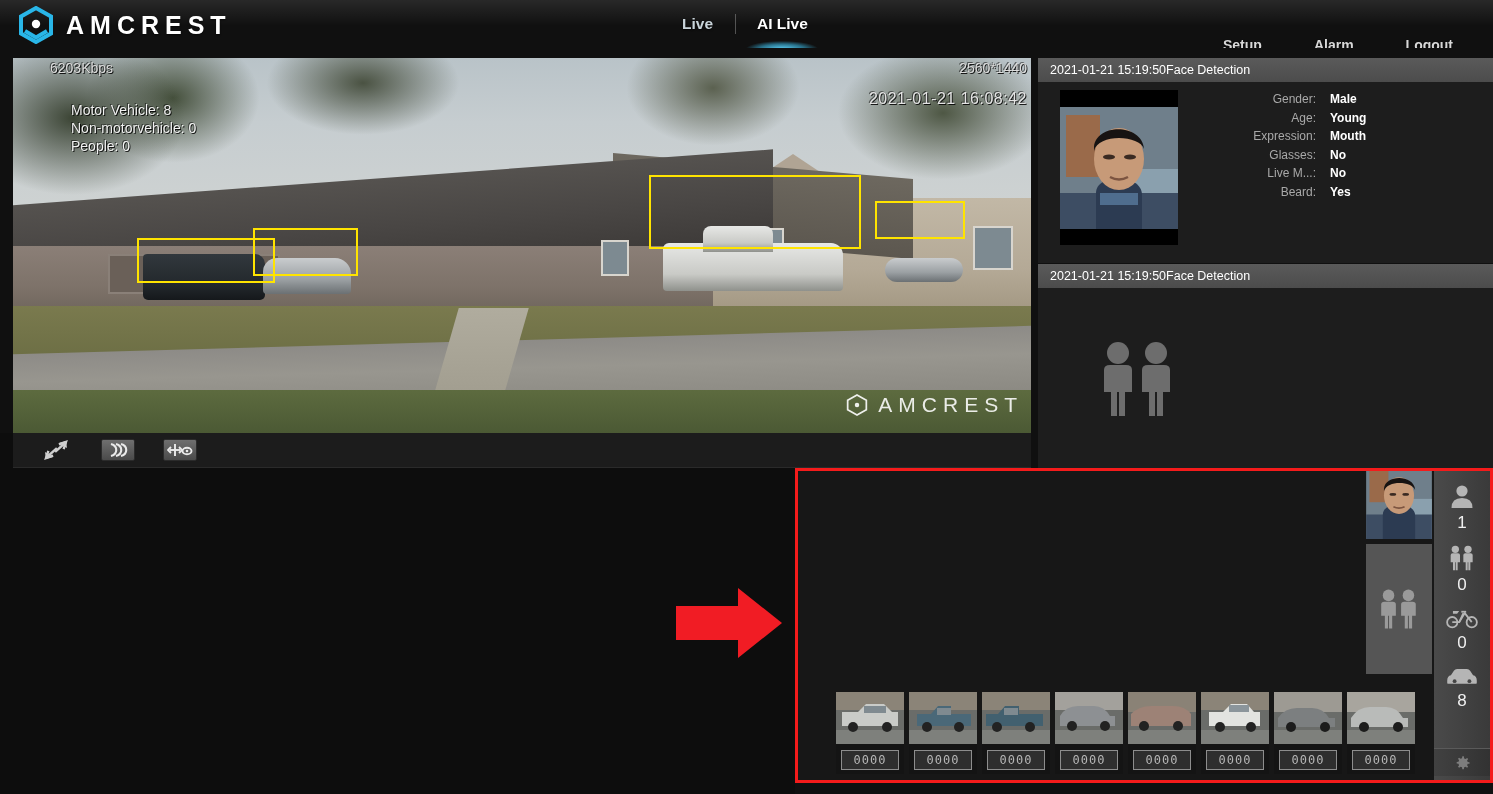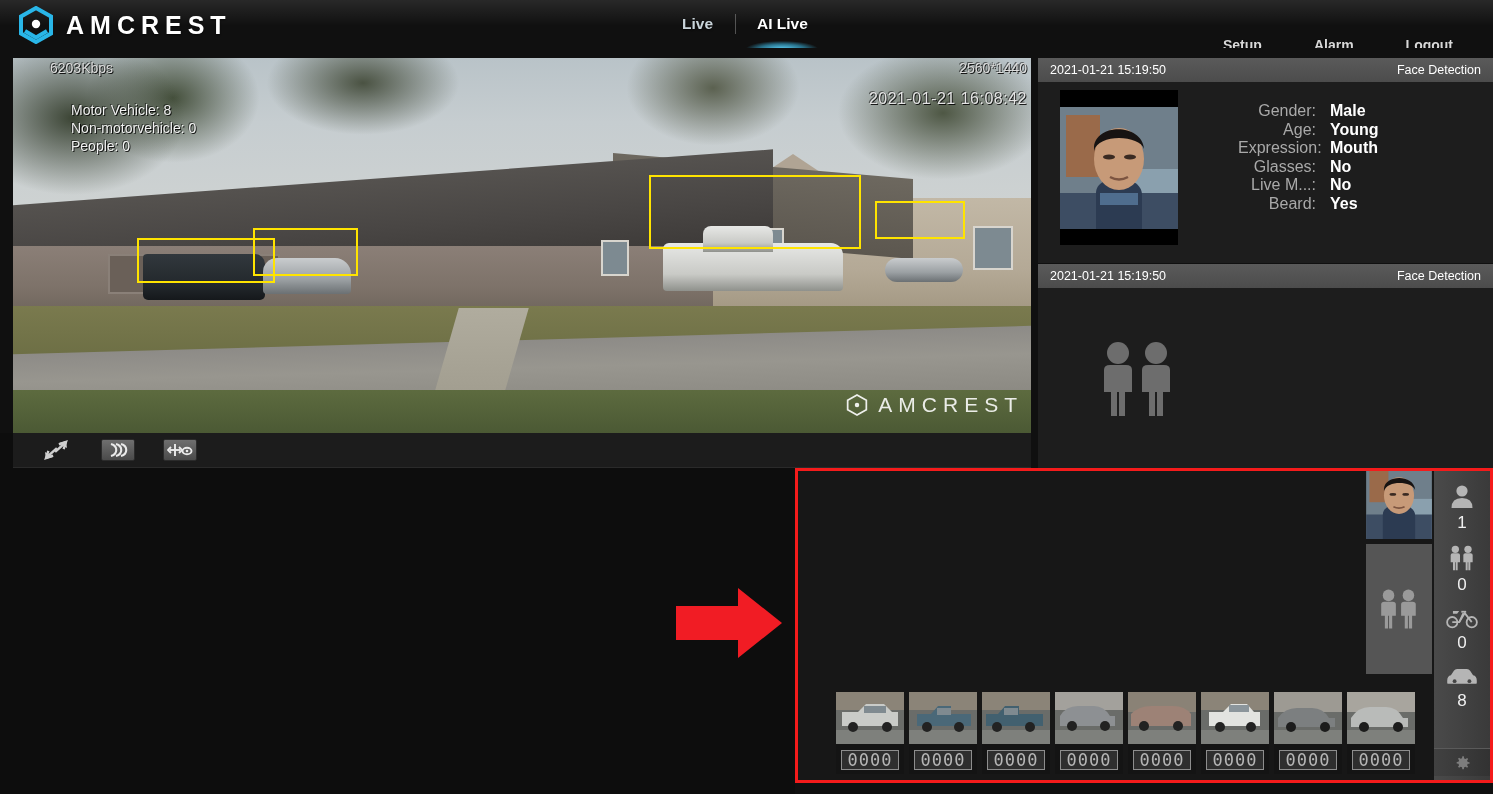--- a/index.html
+++ b/index.html
@@ -176,31 +176,31 @@
   
   .event-col {
     position: absolute; left: 1038px; top: 58px;
     width: 455px; height: 410px;
     background: #141414;
   }
   .evt-card { position: relative; width: 455px; height: 205px; background: #1d1d1d; }
   .evt-card + .evt-card { border-top: 1px solid #101010; }
   .evt-head {
     height: 24px; background: linear-gradient(to bottom, #5a5a5a, #4c4c4c);
-    display: flex; align-items: center; justify-content: space-between;
+    display: flex; align-items: center; justify-content: flex-start;
     padding: 0 12px; color: #fff; font-size: 12.5px;
   }
   .evt-body { display: flex; height: 181px; padding: 8px 0 0 22px; }
   .snapshot {
     width: 118px; height: 155px; background: #000;
     display: flex; align-items: center; justify-content: center; overflow: hidden;
   }
   .attr-table {
-    margin-left: 60px; margin-top: 12px;
-    font-size: 16px; color: #b9b9b9;
+    margin-left: 60px; margin-top: 0;
+    font-size: 12px; color: #b9b9b9;
   }
   .attr-row { display: flex; height: 18.5px; align-items: center; }
   .attr-key { width: 78px; text-align: right; color: #a9a9a9; }
   .attr-val { margin-left: 14px; color: #ffffff; font-weight: bold; }
   .evt-empty {
     width: 100%; height: 181px;
     display: flex; align-items: center; padding-left: 58px;
   }
 
   
@@ -230,21 +230,21 @@
   .thumb {
     width: 68px; height: 82px; background: #141414;
     display: flex; flex-direction: column; align-items: center;
   }
   .thumb-img {
     width: 68px; height: 52px; background:#5c5e5c; overflow:hidden; position:relative;
   }
   .plate {
     margin-top: 6px; width: 58px; height: 20px;
     border: 1px solid #8d8d8d; background: #2e2e2e;
-    color: #b6b6b6; font-size: 17px; font-family: "DejaVu Sans Mono", monospace;
+    color: #b6b6b6; font-size: 12px; font-family: "DejaVu Sans Mono", monospace;
     display: flex; align-items: center; justify-content: center;
     letter-spacing: 1px;
   }
   .counter-rail {
     width: 56px; height: 100%;
     background: linear-gradient(to right, #4a4a4a, #3a3a3a);
     display: flex; flex-direction: column; align-items: center;
     padding-top: 12px; position: relative;
   }
   .counter { display: flex; flex-direction: column; align-items: center; margin-bottom: 12px; }

